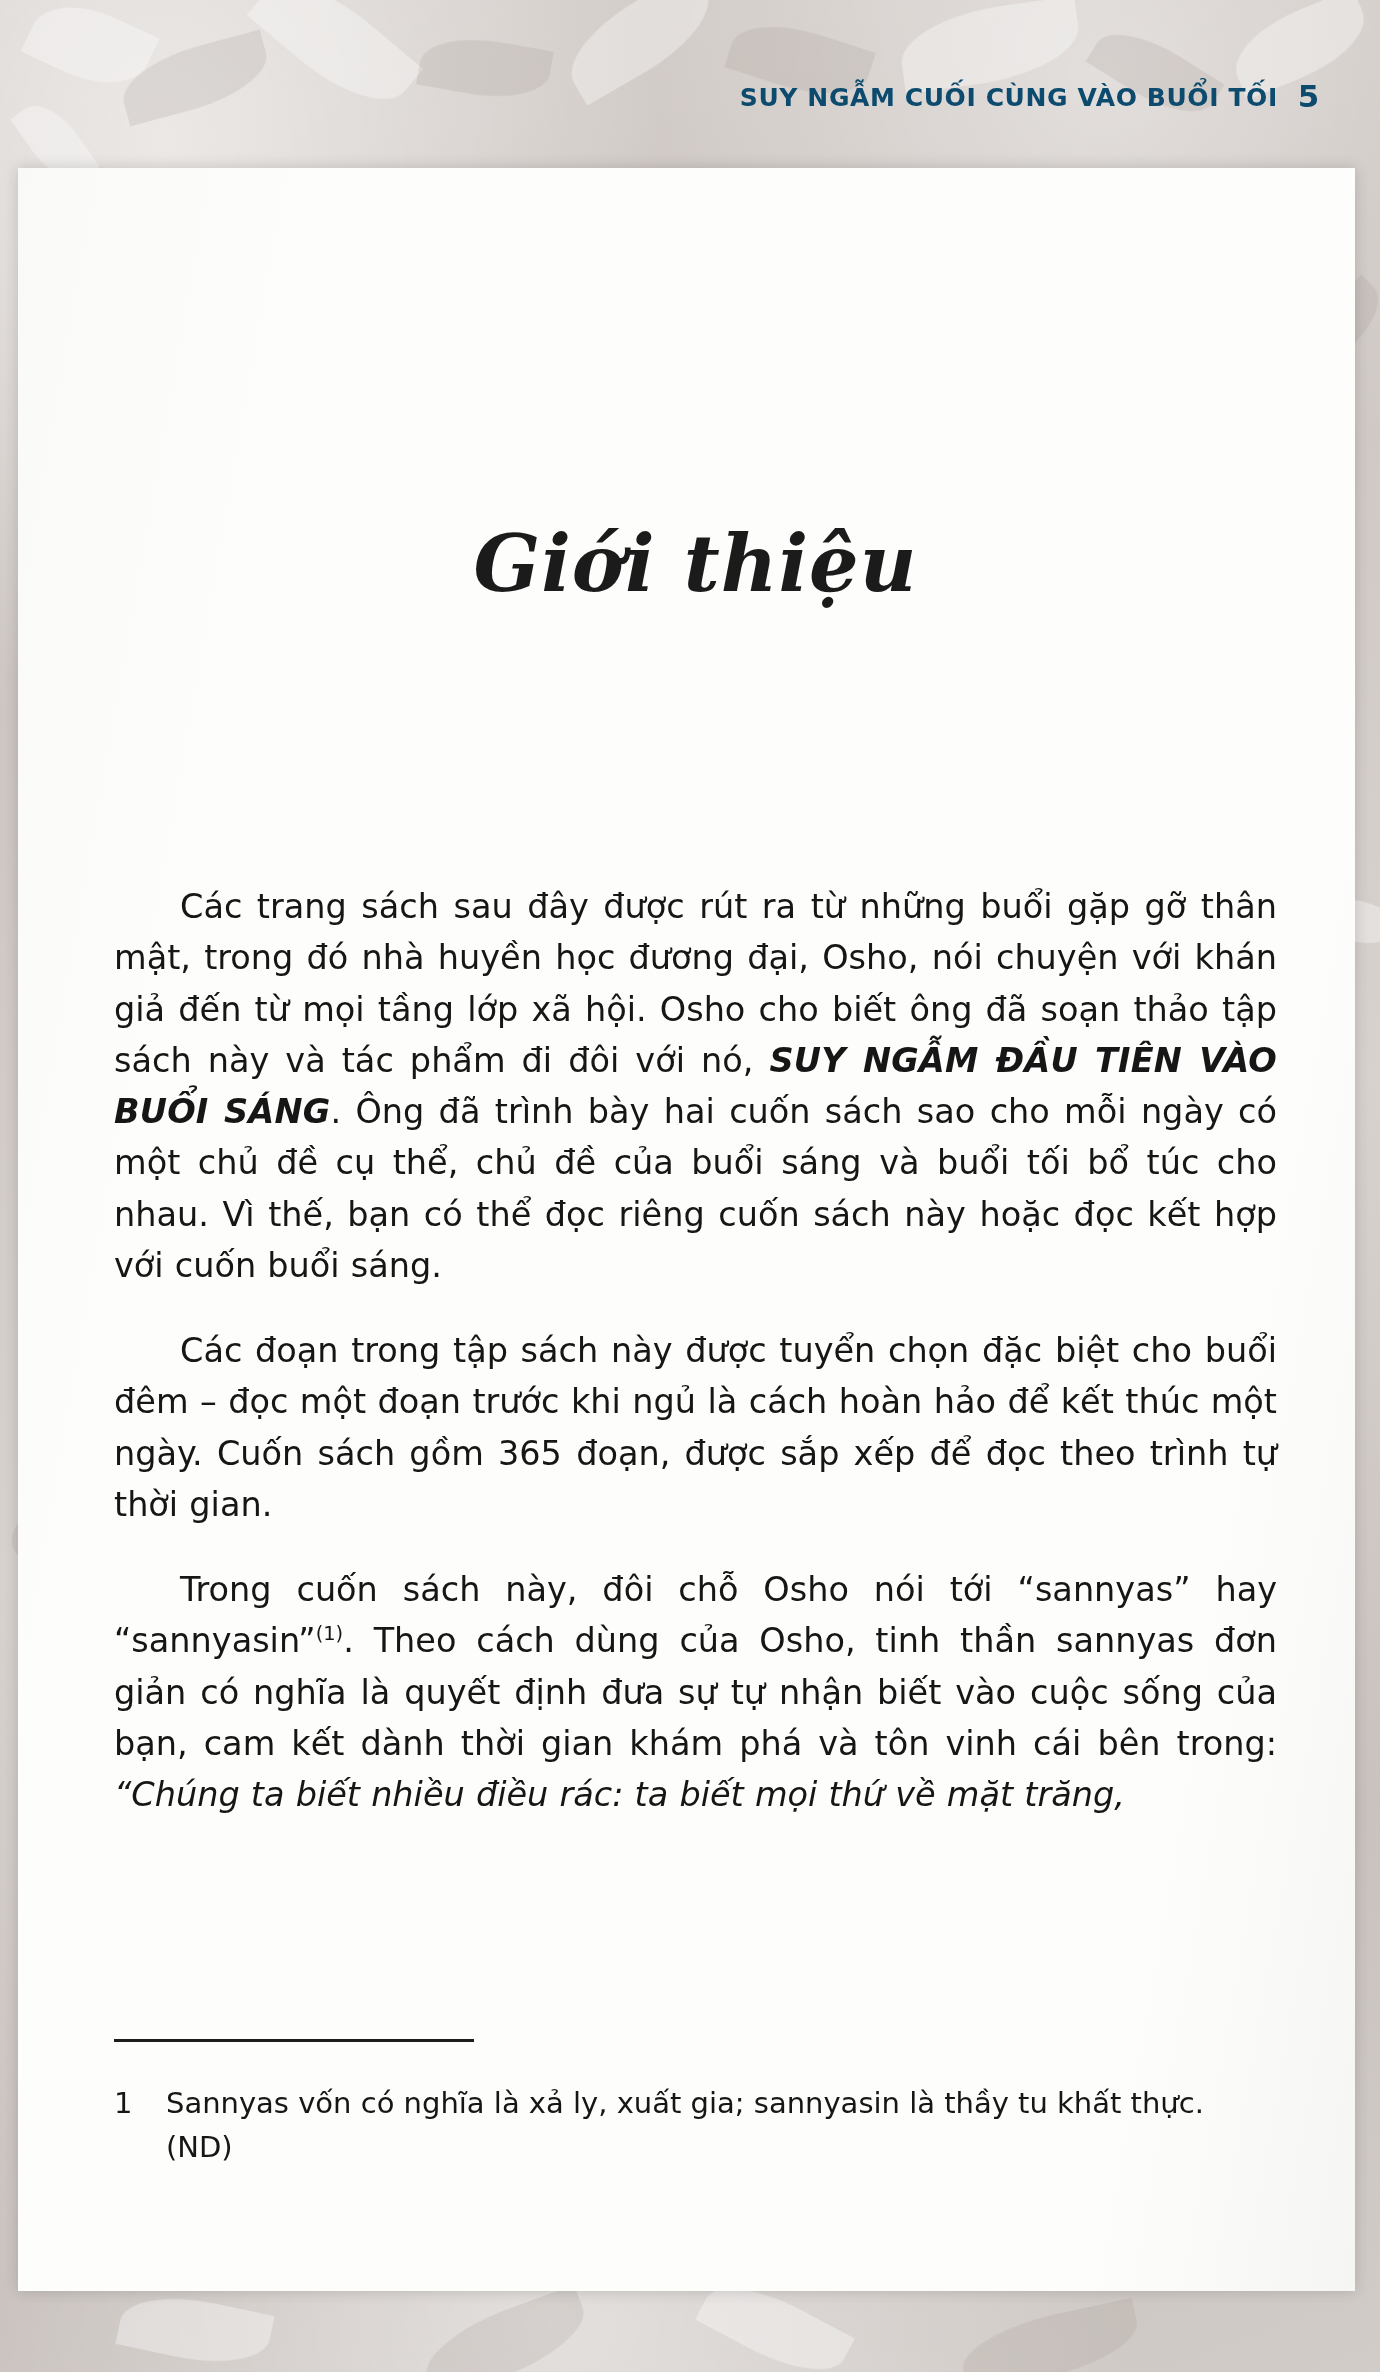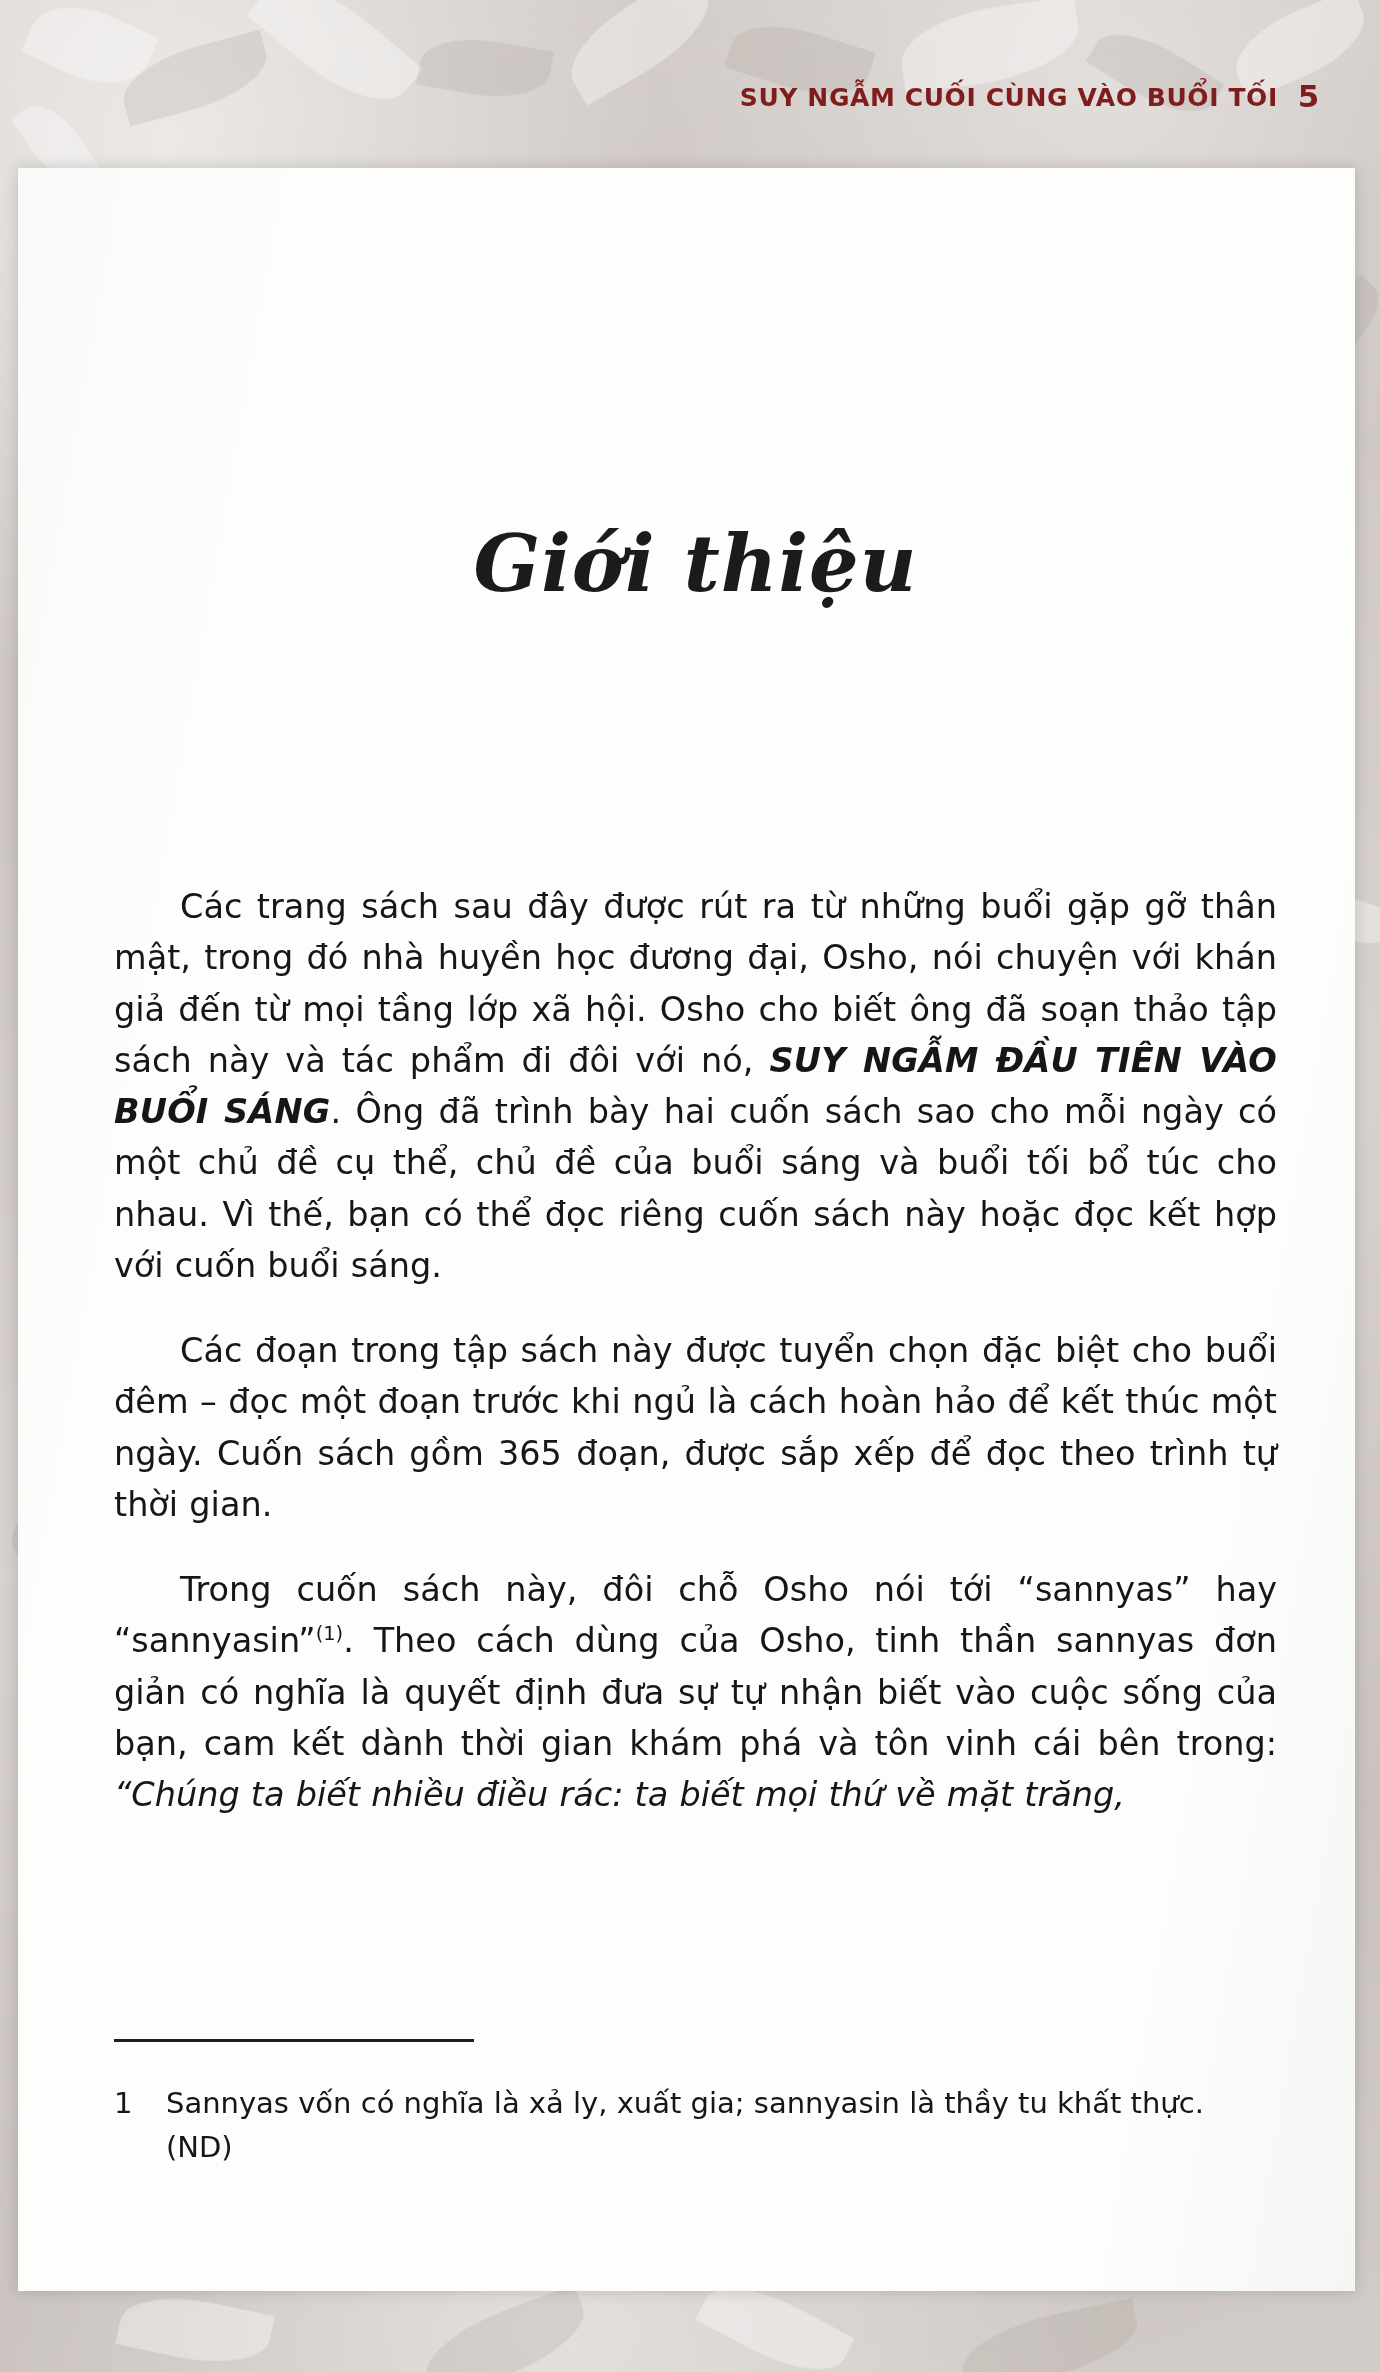--- a/index.html
+++ b/index.html
@@ -36,21 +36,21 @@
     background: rgba(150,140,135,0.18);
   }
 
   
   .running-head {
     position: absolute;
     top: 78px;
     left: 0;
     right: 60px;
     text-align: right;
-    color: #7f1d1d;
+    color: #0c4a6e;
     font-size: 25px;
     letter-spacing: 0.6px;
     font-weight: 700;
     font-family: "DejaVu Sans", sans-serif;
   }
   .running-head .rh-title {
     font-weight: 700;
   }
   .running-head .rh-page {
     font-weight: 700;

